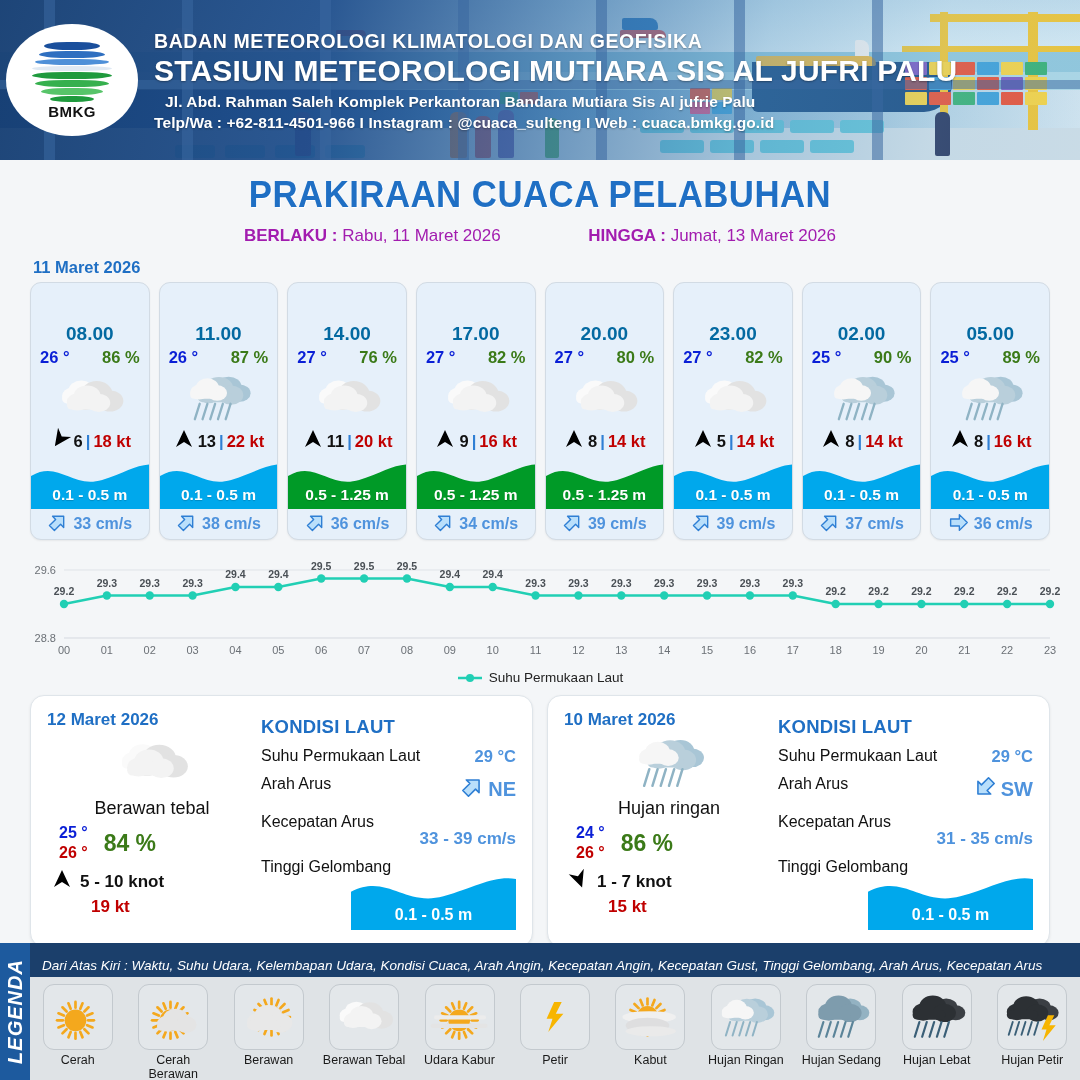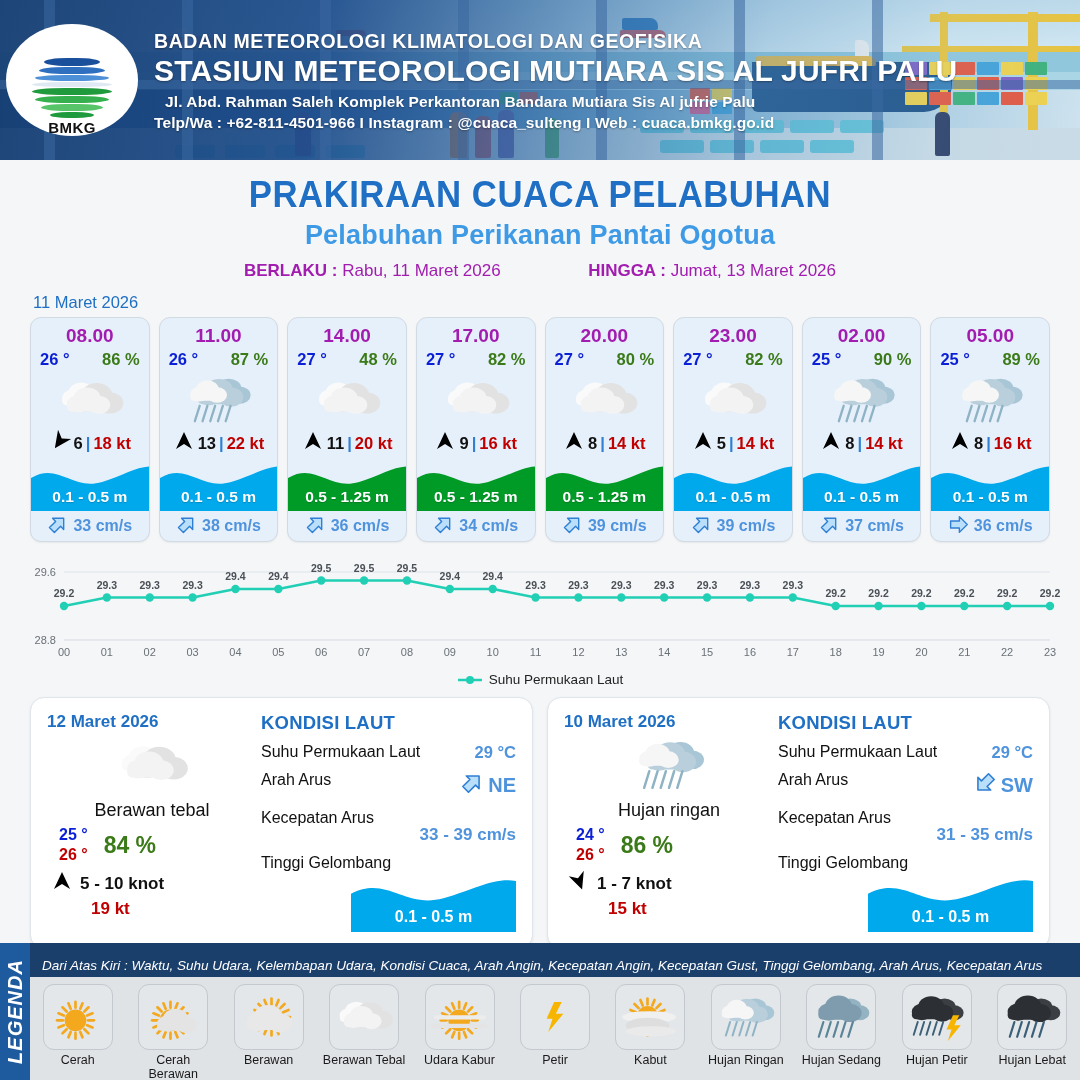--- a/index.html
+++ b/index.html
@@ -29,21 +29,21 @@
   .ship { position:absolute; border-radius:2px 8px 2px 2px; }
   .crane { position:absolute; background:#e8c33d; }
   .ctr { position:absolute; border-radius:1px; }
   .seat { position:absolute; background:#63c3d8; border-radius:3px; height:13px; }
   .person { position:absolute; border-radius:6px 6px 2px 2px; }
 
   .logo {
     position:absolute; left:6px; top:24px;
     width:132px; height:112px;
     background:#fff; border-radius:66px/56px;
-    display:flex; flex-direction:column; align-items:center; justify-content:flex-end;
+    display:flex; flex-direction:column; align-items:center; justify-content:center;
     z-index:5;
   }
   .logo-mark { width:84px; height:62px; position:relative; }
   .logo-band { position:absolute; left:50%; transform:translateX(-50%); border-radius:50%/60%; }
   .logo-text { font-weight:bold; font-size:15px; letter-spacing:.4px; color:#111; margin-top:1px; }
 
   .hdr-text { position:absolute; left:154px; top:30px; z-index:5; color:#fff; text-shadow:0 1px 2px rgba(0,0,0,.35); }
   .hdr-l1 { font-size:19.5px; font-weight:bold; letter-spacing:.6px; }
   .hdr-l2 { font-size:30px; font-weight:bold; letter-spacing:.2px; margin-top:2px; line-height:1.06; }
   .hdr-l3 { font-size:15.5px; font-weight:bold; margin-top:6px; letter-spacing:.1px;margin-left:11px; }
@@ -55,30 +55,30 @@
     font-size:37px; font-weight:bold; color:#1f6fc4;
     letter-spacing:.5px; font-stretch:condensed;
     transform:scaleX(.94); text-shadow:1px 1px 0 rgba(255,255,255,.9);
   }
   .title2 { font-size:27px; font-weight:bold; color:#3f9ae5; margin-top:4px; letter-spacing:.2px; }
   .validity { margin-top:10px; font-size:17px; color:#a21caf; }
   .validity .lbl { font-weight:bold; }
   .validity .gap { display:inline-block; width:78px; }
 
   
-  .daylabel { font-size:16.5px; font-weight:normal; color:#1f6fc4; margin:12px 16px 5px 33px; }
+  .daylabel { font-size:16.5px; font-weight:bold; color:#1f6fc4; margin:12px 16px 5px 33px; }
   .cards { display:flex; gap:9px; padding:0 30px; }
   .card {
     width:127px; background:#e6f0fa;
     border:1px solid #d2dbe4; border-radius:11px;
     overflow:hidden; position:relative;
     box-shadow:0 1px 2px rgba(0,0,0,.06);
     padding-top:7px;
   }
-  .c-time { text-align:center; font-size:19px; font-weight:bold; color:#a21caf; }
+  .c-time { text-align:center; font-size:19px; font-weight:bold; color:#0369a1;margin-top:33px; }
   .c-row { display:flex; justify-content:space-between; padding:3px 9px 0 9px; font-weight:bold; font-size:16.5px; }
   .c-temp { color:#0a1fd6; }
   .c-hum { color:#3b7a18; }
   .c-icon { height:62px; display:flex; align-items:center; justify-content:center; }
   .c-wind { display:flex; align-items:center; justify-content:center; gap:3px; font-size:16.5px; font-weight:bold; padding-bottom:6px; }
   .c-wdir { display:inline-block; }
   .c-wval { color:#111; }
   .c-sep { color:#2f7fd4; font-weight:bold; }
   .c-gust { color:#c00000; }
   .c-wave { position:relative; height:50px; }
@@ -107,21 +107,21 @@
   .p-cond { text-align:center; font-size:18px; color:#111; margin-top:4px; }
   .p-tt { display:flex; align-items:center; gap:16px; margin-top:4px; padding-left:12px; }
   .p-temps { font-size:16px; font-weight:bold; line-height:1.25; }
   .p-tmin { color:#0a1fd6; }
   .p-tmax { color:#c00000; }
   .p-hum { font-size:23px; font-weight:bold; color:#3b7a18; }
   .p-wind { display:flex; align-items:center; gap:7px; margin-top:6px; padding-left:4px; font-size:17px; font-weight:bold; color:#111; }
   .p-gust { font-size:17px; font-weight:bold; color:#c00000; margin-top:3px; padding-left:44px; }
 
   .p-right { flex:1; position:relative; padding-left:4px; }
-  .p-title { font-size:18.5px; font-weight:bold; color:#1f6fc4; letter-spacing:.2px; margin-top:0; }
+  .p-title { font-size:18.5px; font-weight:bold; color:#1f6fc4; letter-spacing:.2px; margin-top:6px; }
   .p-line { display:flex; justify-content:space-between; align-items:flex-start; font-size:16px; color:#111; margin-top:9px; }
   .p-val { color:#4f93dd; font-weight:bold; font-size:16.5px; }
   .p-curdir { display:flex; align-items:center; gap:4px; color:#4f93dd; font-weight:bold; font-size:20px; }
   .p-curspd { text-align:right; color:#4f93dd; font-weight:bold; font-size:17px; margin-top:-2px; }
   .p-wavebox { position:absolute; right:0; bottom:2px; width:165px; height:58px; }
   .p-wavetxt { position:absolute; left:0; right:0; bottom:6px; text-align:center; color:#fff; font-weight:bold; font-size:16px; }
 
   
   .legendbar { position:absolute; left:0; bottom:0; width:1080px; height:137px; }
   .lg-side {
@@ -250,21 +250,20 @@
   <div class="hdr-text">
     <div class="hdr-l1">BADAN METEOROLOGI KLIMATOLOGI DAN GEOFISIKA</div>
     <div class="hdr-l2">STASIUN METEOROLOGI MUTIARA SIS AL JUFRI PALU</div>
     <div class="hdr-l3">Jl. Abd. Rahman Saleh Komplek Perkantoran Bandara Mutiara Sis Al jufrie Palu</div>
     <div class="hdr-l4">Telp/Wa : +62-811-4501-966  I  Instagram : @cuaca_sulteng  I  Web : cuaca.bmkg.go.id</div>
   </div>
 </div>
 
 <div class="titlewrap">
   <div class="title1">PRAKIRAAN CUACA PELABUHAN</div>
-  <div class="title2">Pelabuhan Perikanan Pantai Ogotua</div>
   <div class="validity">
     <span class="lbl">BERLAKU :</span>
     <span>Rabu, 11 Maret 2026</span>
     <span class="gap"></span>
     <span class="lbl">HINGGA :</span>
     <span>Jumat, 13 Maret 2026</span>
   </div>
 </div>
 
 <div class="daylabel">11 Maret 2026</div>
@@ -371,21 +370,21 @@
       <span><svg width="21" height="21" viewBox="0 0 24 24" style="transform:rotate(45deg)">
     <polygon points="12,2 21,11 16,11 16,21 8,21 8,11 3,11" fill="#b9dffb" stroke="#2f7fd4" stroke-width="1.6" stroke-linejoin="round"></polygon>
           </svg></span>
       <span>38 cm/s</span>
     </div>
     </div>
     <div class="card">
     <div class="c-time">14.00</div>
     <div class="c-row">
       <span class="c-temp">27 °</span>
-      <span class="c-hum">48 %</span>
+      <span class="c-hum">76 %</span>
     </div>
     <div class="c-icon">
         <svg width="72" height="54" viewBox="0 0 74 56">
           <g opacity="1">
             <ellipse cx="18.5" cy="26" rx="10.45" ry="8.549999999999999" fill="#fafafa"></ellipse>
   <ellipse cx="28" cy="20.3" rx="13.299999999999999" ry="10.45" fill="#fafafa"></ellipse>
   <ellipse cx="39.4" cy="26.95" rx="11.399999999999999" ry="9.025" fill="#fafafa"></ellipse>
   <rect x="8.05" y="24.1" width="32.3" height="9.5" rx="4.75" fill="#fafafa"></rect>
           </g>
           <g opacity="1">
@@ -1161,20 +1160,44 @@
             <line x1="42.400000000000006" y1="34" x2="36.900000000000006" y2="51.6" stroke="#5b8499" stroke-width="2.64" stroke-linecap="round"></line>
             <line x1="51.2" y1="34" x2="45.7" y2="51.6" stroke="#5b8499" stroke-width="2.64" stroke-linecap="round"></line>
           </svg>
         </div>
     <div class="lg-lbl">Hujan Sedang</div>
       </div>
       <div class="lg-item">
         <div class="lg-box">
           <svg width="62" height="50" viewBox="0 0 74 56">
             <g opacity="1">
+              <ellipse cx="38.5" cy="22" rx="10.45" ry="8.549999999999999" fill="#3b3f44"></ellipse>
+  <ellipse cx="48" cy="16.3" rx="13.299999999999999" ry="10.45" fill="#3b3f44"></ellipse>
+  <ellipse cx="59.4" cy="22.95" rx="11.399999999999999" ry="9.025" fill="#3b3f44"></ellipse>
+  <rect x="28.05" y="20.1" width="32.3" height="9.5" rx="4.75" fill="#3b3f44"></rect>
+            </g>
+            <g opacity="1">
+              <ellipse cx="20.5" cy="22" rx="12.649999999999999" ry="10.35" fill="#2c3034"></ellipse>
+  <ellipse cx="32" cy="15.100000000000001" rx="16.099999999999998" ry="12.649999999999999" fill="#2c3034"></ellipse>
+  <ellipse cx="45.8" cy="23.15" rx="13.799999999999999" ry="10.924999999999999" fill="#2c3034"></ellipse>
+  <rect x="7.850000000000001" y="19.7" width="39.099999999999994" height="11.5" rx="5.75" fill="#2c3034"></rect>
+            </g>
+            <line x1="16" y1="34" x2="10.5" y2="51.6" stroke="#3a5f77" stroke-width="2.64" stroke-linecap="round"></line>
+            <line x1="24.8" y1="34" x2="19.3" y2="51.6" stroke="#3a5f77" stroke-width="2.64" stroke-linecap="round"></line>
+            <line x1="33.6" y1="34" x2="28.1" y2="51.6" stroke="#3a5f77" stroke-width="2.64" stroke-linecap="round"></line>
+            <line x1="42.400000000000006" y1="34" x2="36.900000000000006" y2="51.6" stroke="#3a5f77" stroke-width="2.64" stroke-linecap="round"></line>
+            <line x1="51.2" y1="34" x2="45.7" y2="51.6" stroke="#3a5f77" stroke-width="2.64" stroke-linecap="round"></line>
+          </svg>
+        </div>
+    <div class="lg-lbl">Hujan Lebat</div>
+      </div>
+      <div class="lg-item">
+        <div class="lg-box">
+          <svg width="62" height="50" viewBox="0 0 74 56">
+            <g opacity="1">
               <ellipse cx="36.5" cy="22" rx="10.45" ry="8.549999999999999" fill="#3b3f44"></ellipse>
   <ellipse cx="46" cy="16.3" rx="13.299999999999999" ry="10.45" fill="#3b3f44"></ellipse>
   <ellipse cx="57.4" cy="22.95" rx="11.399999999999999" ry="9.025" fill="#3b3f44"></ellipse>
   <rect x="26.05" y="20.1" width="32.3" height="9.5" rx="4.75" fill="#3b3f44"></rect>
             </g>
             <g opacity="1">
               <ellipse cx="19" cy="22" rx="12.100000000000001" ry="9.9" fill="#2c3034"></ellipse>
   <ellipse cx="30" cy="15.399999999999999" rx="15.400000000000002" ry="12.100000000000001" fill="#2c3034"></ellipse>
   <ellipse cx="43.2" cy="23.1" rx="13.200000000000001" ry="10.450000000000001" fill="#2c3034"></ellipse>
   <rect x="6.899999999999999" y="19.8" width="37.400000000000006" height="11" rx="5.5" fill="#2c3034"></rect>
@@ -1182,38 +1205,14 @@
             <line x1="14" y1="34" x2="9.25" y2="49.2" stroke="#3a5f77" stroke-width="2.28" stroke-linecap="round"></line>
             <line x1="21.6" y1="34" x2="16.85" y2="49.2" stroke="#3a5f77" stroke-width="2.28" stroke-linecap="round"></line>
             <line x1="29.2" y1="34" x2="24.45" y2="49.2" stroke="#3a5f77" stroke-width="2.28" stroke-linecap="round"></line>
             <line x1="36.8" y1="34" x2="32.05" y2="49.2" stroke="#3a5f77" stroke-width="2.28" stroke-linecap="round"></line>
             <line x1="44.4" y1="34" x2="39.65" y2="49.2" stroke="#3a5f77" stroke-width="2.28" stroke-linecap="round"></line>
             <polygon points="56,26 48.35,43 54.3,43 50.05,56.599999999999994 65.35,37.9 57.7,37.9 63.65,26" fill="#f7b500"></polygon>
           </svg>
         </div>
     <div class="lg-lbl">Hujan Petir</div>
       </div>
-      <div class="lg-item">
-        <div class="lg-box">
-          <svg width="62" height="50" viewBox="0 0 74 56">
-            <g opacity="1">
-              <ellipse cx="38.5" cy="22" rx="10.45" ry="8.549999999999999" fill="#3b3f44"></ellipse>
-  <ellipse cx="48" cy="16.3" rx="13.299999999999999" ry="10.45" fill="#3b3f44"></ellipse>
-  <ellipse cx="59.4" cy="22.95" rx="11.399999999999999" ry="9.025" fill="#3b3f44"></ellipse>
-  <rect x="28.05" y="20.1" width="32.3" height="9.5" rx="4.75" fill="#3b3f44"></rect>
-            </g>
-            <g opacity="1">
-              <ellipse cx="20.5" cy="22" rx="12.649999999999999" ry="10.35" fill="#2c3034"></ellipse>
-  <ellipse cx="32" cy="15.100000000000001" rx="16.099999999999998" ry="12.649999999999999" fill="#2c3034"></ellipse>
-  <ellipse cx="45.8" cy="23.15" rx="13.799999999999999" ry="10.924999999999999" fill="#2c3034"></ellipse>
-  <rect x="7.850000000000001" y="19.7" width="39.099999999999994" height="11.5" rx="5.75" fill="#2c3034"></rect>
-            </g>
-            <line x1="16" y1="34" x2="10.5" y2="51.6" stroke="#3a5f77" stroke-width="2.64" stroke-linecap="round"></line>
-            <line x1="24.8" y1="34" x2="19.3" y2="51.6" stroke="#3a5f77" stroke-width="2.64" stroke-linecap="round"></line>
-            <line x1="33.6" y1="34" x2="28.1" y2="51.6" stroke="#3a5f77" stroke-width="2.64" stroke-linecap="round"></line>
-            <line x1="42.400000000000006" y1="34" x2="36.900000000000006" y2="51.6" stroke="#3a5f77" stroke-width="2.64" stroke-linecap="round"></line>
-            <line x1="51.2" y1="34" x2="45.7" y2="51.6" stroke="#3a5f77" stroke-width="2.64" stroke-linecap="round"></line>
-          </svg>
-        </div>
-    <div class="lg-lbl">Hujan Lebat</div>
-      </div>
     </div>
 </div>
 
 </body></html>

